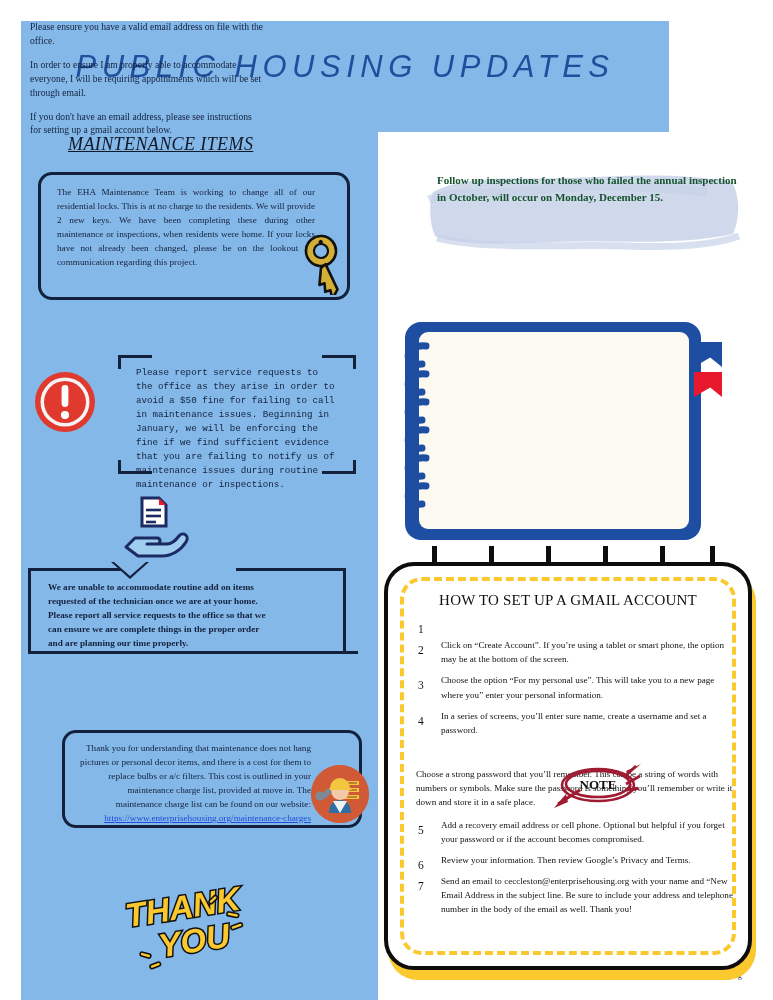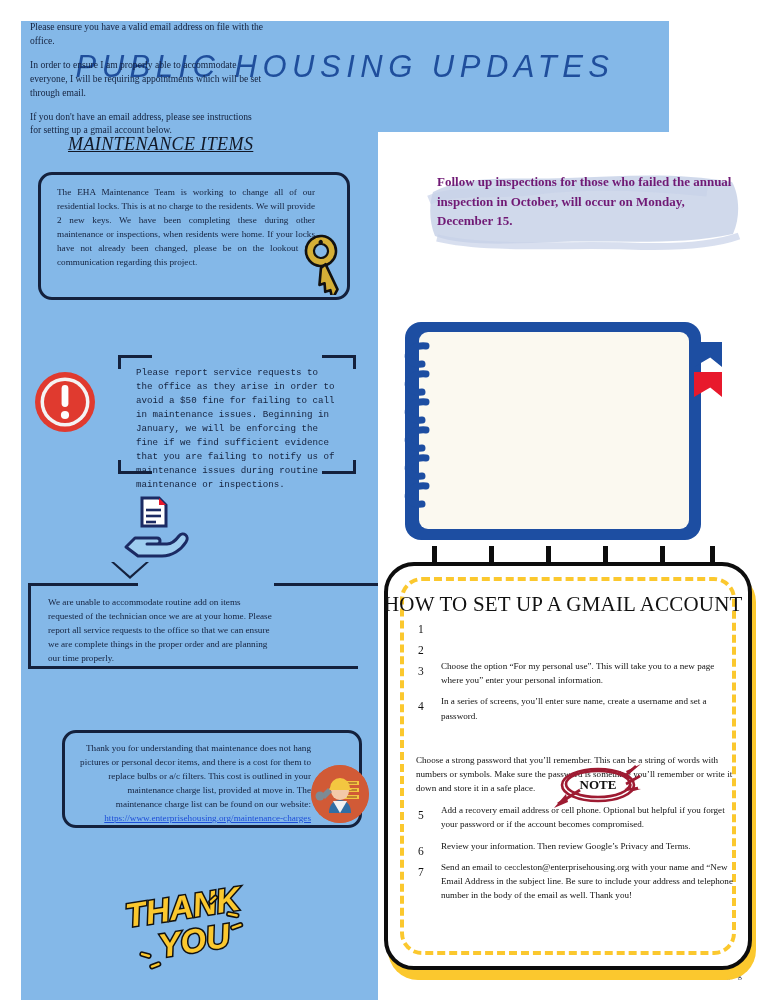--- a/index.html
+++ b/index.html
@@ -125,22 +125,22 @@
   
   .hand-icon {
     position: absolute;
     left: 118px; top: 495px;
     width: 74px; height: 64px;
   }
 
   
   #box-addon {
     position: absolute;
-    left: 28px; top: 583px;
-    width: 356px; height: 86px;
+    left: 28px; top: 568px;
+    width: 318px; height: 86px; font-weight: bold;
   }
   #box-addon .edge {
     position: absolute;
     background: #14213d;
   }
   #box-addon .box-txt {
     position: absolute;
     left: 20px; top: 13px; width: 228px;
     text-align: left;
   }
@@ -206,23 +206,23 @@
     position: absolute;
     left: 427px; top: 166px;
     width: 318px; height: 88px;
   }
   .brush-text {
     position: absolute;
     left: 437px; top: 172px;
     width: 300px;
     font-family: "Liberation Serif", serif;
     font-weight: bold;
-    font-size: 13px;
+    font-size: 11px;
     line-height: 1.5;
-    color: #701a75;
+    color: #14532d;
   }
 
   
   .notepad-outer {
     position: absolute;
     left: 405px; top: 322px;
     width: 296px; height: 218px;
     background: #1d4ea2;
     border-radius: 16px;
   }
@@ -298,23 +298,23 @@
     right: 12px; bottom: 11px;
     border: 4px dashed #fbc82e;
     border-radius: 22px;
     box-sizing: border-box;
   }
   .pins { position: absolute; left: 384px; top: 546px; width: 368px; height: 48px; }
   .gmail-title {
     position: absolute;
     left: 384px; top: 592px;
     width: 368px;
-    text-align: left;
-    font-family: "Liberation Serif", serif;
-    font-size: 21px;
+    text-align: center;
+    font-family: "Liberation Serif", serif;
+    font-size: 15px;
     color: #111111;
     letter-spacing: .2px;
   }
   .steps {
     position: absolute;
     left: 400px; top: 617px;
     width: 336px;
   }
   .step {
     position: relative;
@@ -507,20 +507,21 @@
     <div class="gmail-dash"></div>
   </div>
   <div class="gmail-title">HOW TO SET UP A GMAIL ACCOUNT</div>
 
   <div class="steps">
     <div class="step">
       <span class="step-num">1</span>
     </div>
     <div class="step">
       <span class="step-num">2</span>
+      <div class="step-body">Click on “Create Account”.  If you’re using a tablet or smart phone, the option may be at the bottom of the screen.</div>
     </div>
     <div class="step">
       <span class="step-num">3</span>
       <div class="step-body">Choose the option “For my personal use”.  This will take you to a new page where you” enter your personal information.</div>
     </div>
     <div class="step" style="margin-bottom:30px;">
       <span class="step-num">4</span>
       <div class="step-body">In a series of screens, you’ll enter sure name, create a username and set a password.</div>
     </div>
     <div class="note-para">Choose a strong password that you’ll remember.  This can be a string of words with numbers or symbols. Make sure the password is something you’ll remember or write it down and store it in a safe place.</div>

